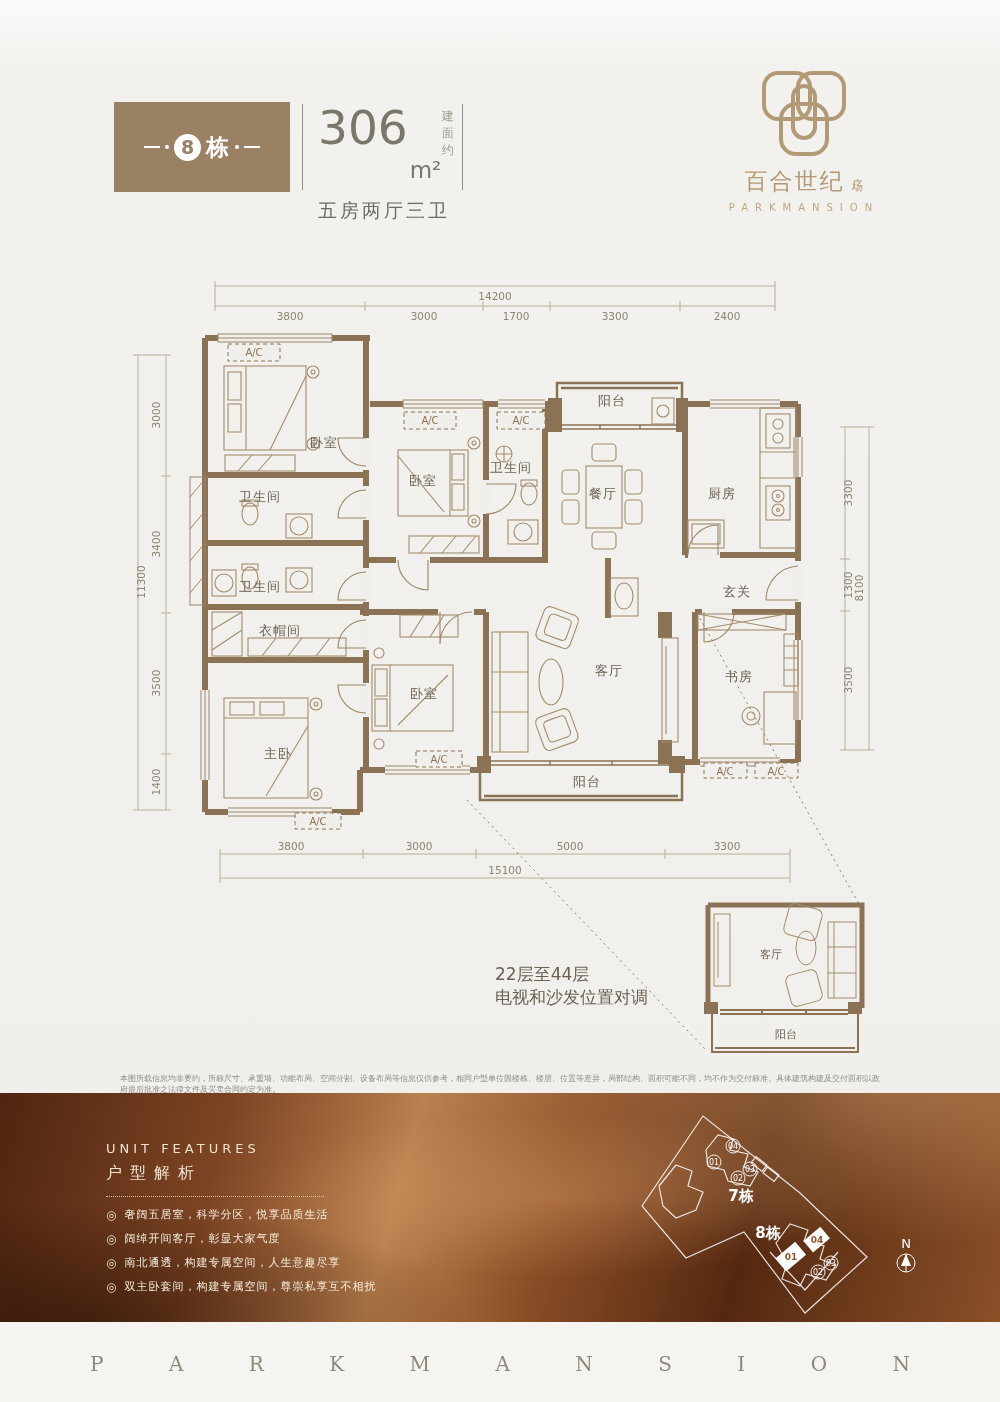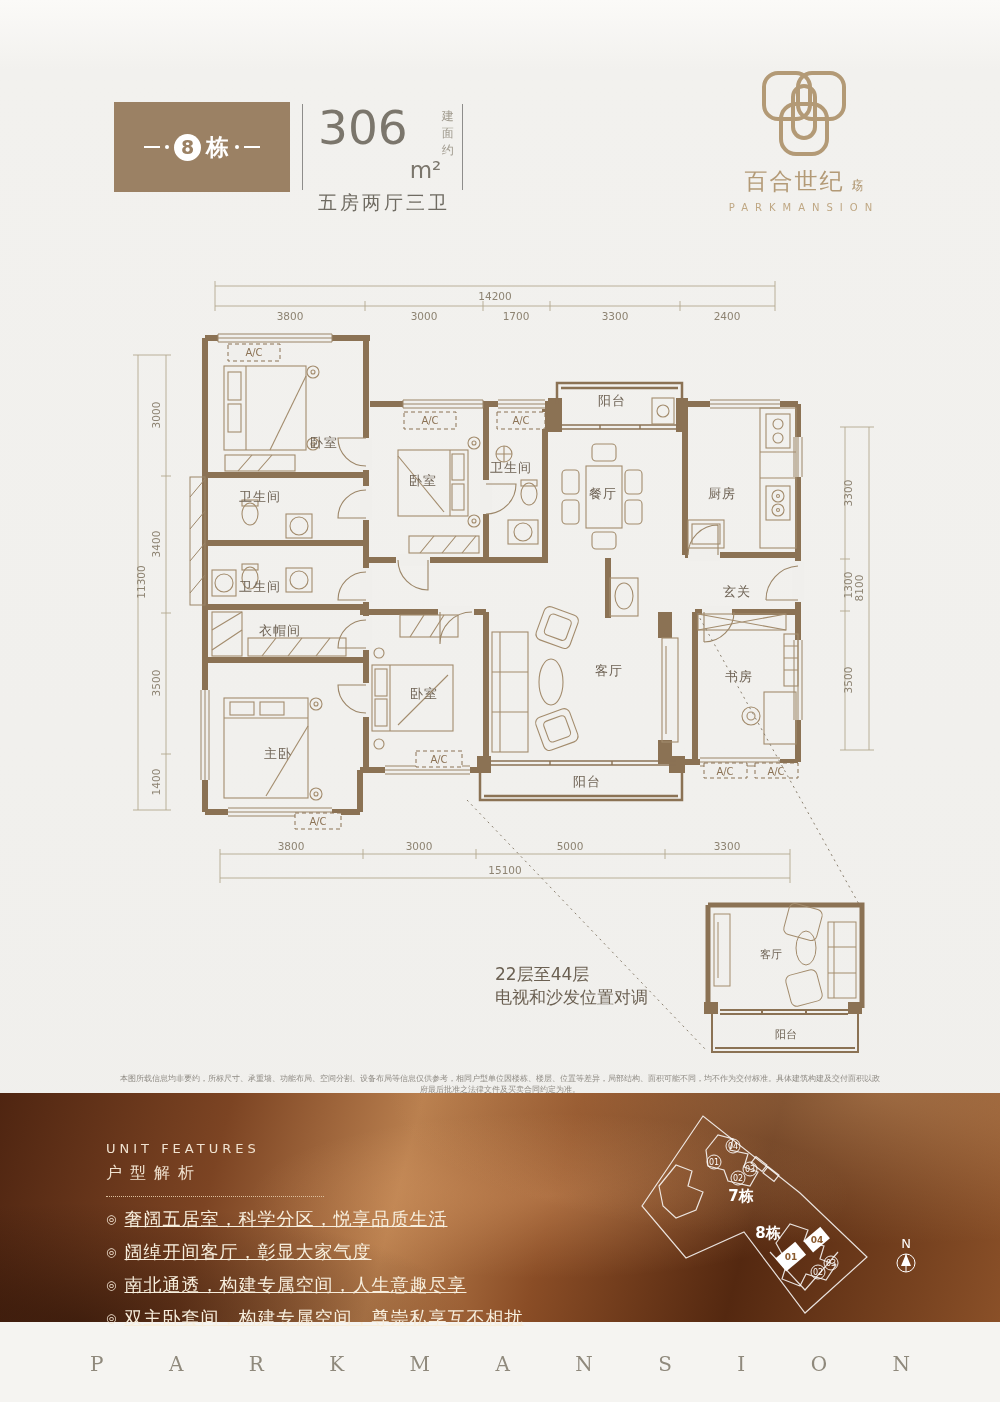--- a/index.html
+++ b/index.html
@@ -21,50 +21,50 @@
   .b-code{ font-size:41px; line-height:1; letter-spacing:1px; }
   .b-type{ writing-mode:vertical-rl; font-size:10px; line-height:1.1; margin-left:3px; margin-bottom:3px; letter-spacing:1px;}
   .vdiv{ position:absolute; top:104px; width:1px; height:86px; background:#8e8d8b; }
   .vdiv1{ left:302px; } .vdiv2{ left:462px; }
   .area-block{ position:absolute; left:318px; top:104px; width:138px; color:#757168; }
   .area-line1{ display:flex; align-items:flex-start; }
   .a-num{ font-size:47px; line-height:1; color:#7b766c; }
   .a-unit-col{ display:flex; flex-direction:column; margin-left:2px; margin-top:4px; }
   .a-note{ font-size:12px; color:#a09a8e; letter-spacing:1px;padding-left:32px; }
   .a-unit{ font-size:23px; line-height:1; color:#7b766c; }
-  .a-layout{ margin-top:8px; font-size:19px; letter-spacing:3px; color:#6f6b62; white-space:nowrap; }
+  .a-layout{ margin-top:16px; font-size:19px; letter-spacing:3px; color:#6f6b62; white-space:nowrap; }
   .logo{ position:absolute; left:698px; top:68px; width:212px; text-align:center; color:#b39a76; }
   .logo-emblem{ display:block; margin:0 auto; }
   .logo-cn-row{ display:flex; justify-content:center; align-items:flex-start; margin-top:6px; }
   .logo-cn{ font-size:23px; letter-spacing:2px; color:#b39a76; }
   .logo-suffix{ writing-mode:vertical-rl; font-size:11px; letter-spacing:3px; margin-left:4px; margin-top:3px; }
   .logo-en{ margin-top:5px; font-size:10px; letter-spacing:7px; color:#bfa783; }
 
   
   .plan-svg{ position:absolute; left:0; top:0; width:1000px; height:1402px; z-index:3; pointer-events:none; }
   .plan-svg text{ font-family:"DejaVu Sans","Liberation Sans",sans-serif; }
 
   
   .disclaimer{ position:absolute; left:120px; top:1073px; width:760px; font-size:8px;
-               color:#8f8b84; text-align:center; letter-spacing:0; z-index:2; }
+               color:#8f8b84; text-align:left; letter-spacing:0; z-index:2; }
 
   
   .features-bg{ position:absolute; left:0; top:1093px; width:1000px; height:229px; z-index:1;
     background:
       radial-gradient(90% 120% at 88% 0%, rgba(255,200,140,.35), rgba(255,200,140,0) 55%),
       radial-gradient(60% 80% at 8% 100%, rgba(30,10,2,.55), rgba(30,10,2,0) 65%),
       radial-gradient(50% 60% at 55% 45%, rgba(255,190,130,.30), rgba(255,190,130,0) 60%),
       linear-gradient(105deg,#4f2511 0%,#7c4423 22%,#b97f4e 40%,#8a4d26 55%,#542810 74%,#8a5028 100%); }
   .features-content{ position:absolute; left:106px; top:1141px; z-index:4; color:#f3e7d6; }
   .feat-title-en{ font-size:13px; letter-spacing:4px; color:#f0e2d0; }
   .feat-title-cn{ font-size:16px; letter-spacing:8px; margin-top:7px; color:#f0e2d0; }
   .feat-divider{ width:218px; border-top:1px dotted #dcbf9d; margin:12px 0 10px 0; }
   .feat-item{ display:flex; align-items:center; margin-top:9px; }
   .feat-bullet{ font-size:12px; margin-right:8px; color:#f0e2d0; }
-  .feat-text{ font-size:18px; letter-spacing:1px; color:#f7eedd; white-space:nowrap;text-decoration:underline; }
+  .feat-text{ font-size:11px; letter-spacing:1px; color:#f7eedd; white-space:nowrap; }
 
   
   .footer{ position:absolute; left:0; top:1322px; width:1000px; height:80px; background:#f5f4f1; z-index:1; }
   .footer-brand{ display:flex; justify-content:space-between; width:820px; margin:30px auto 0 auto;
                  font-family:"DejaVu Serif","Liberation Serif",serif; font-size:20px; color:#8f897c; }
 </style>
 </head>
 <body>
 
 <div class="poster">

